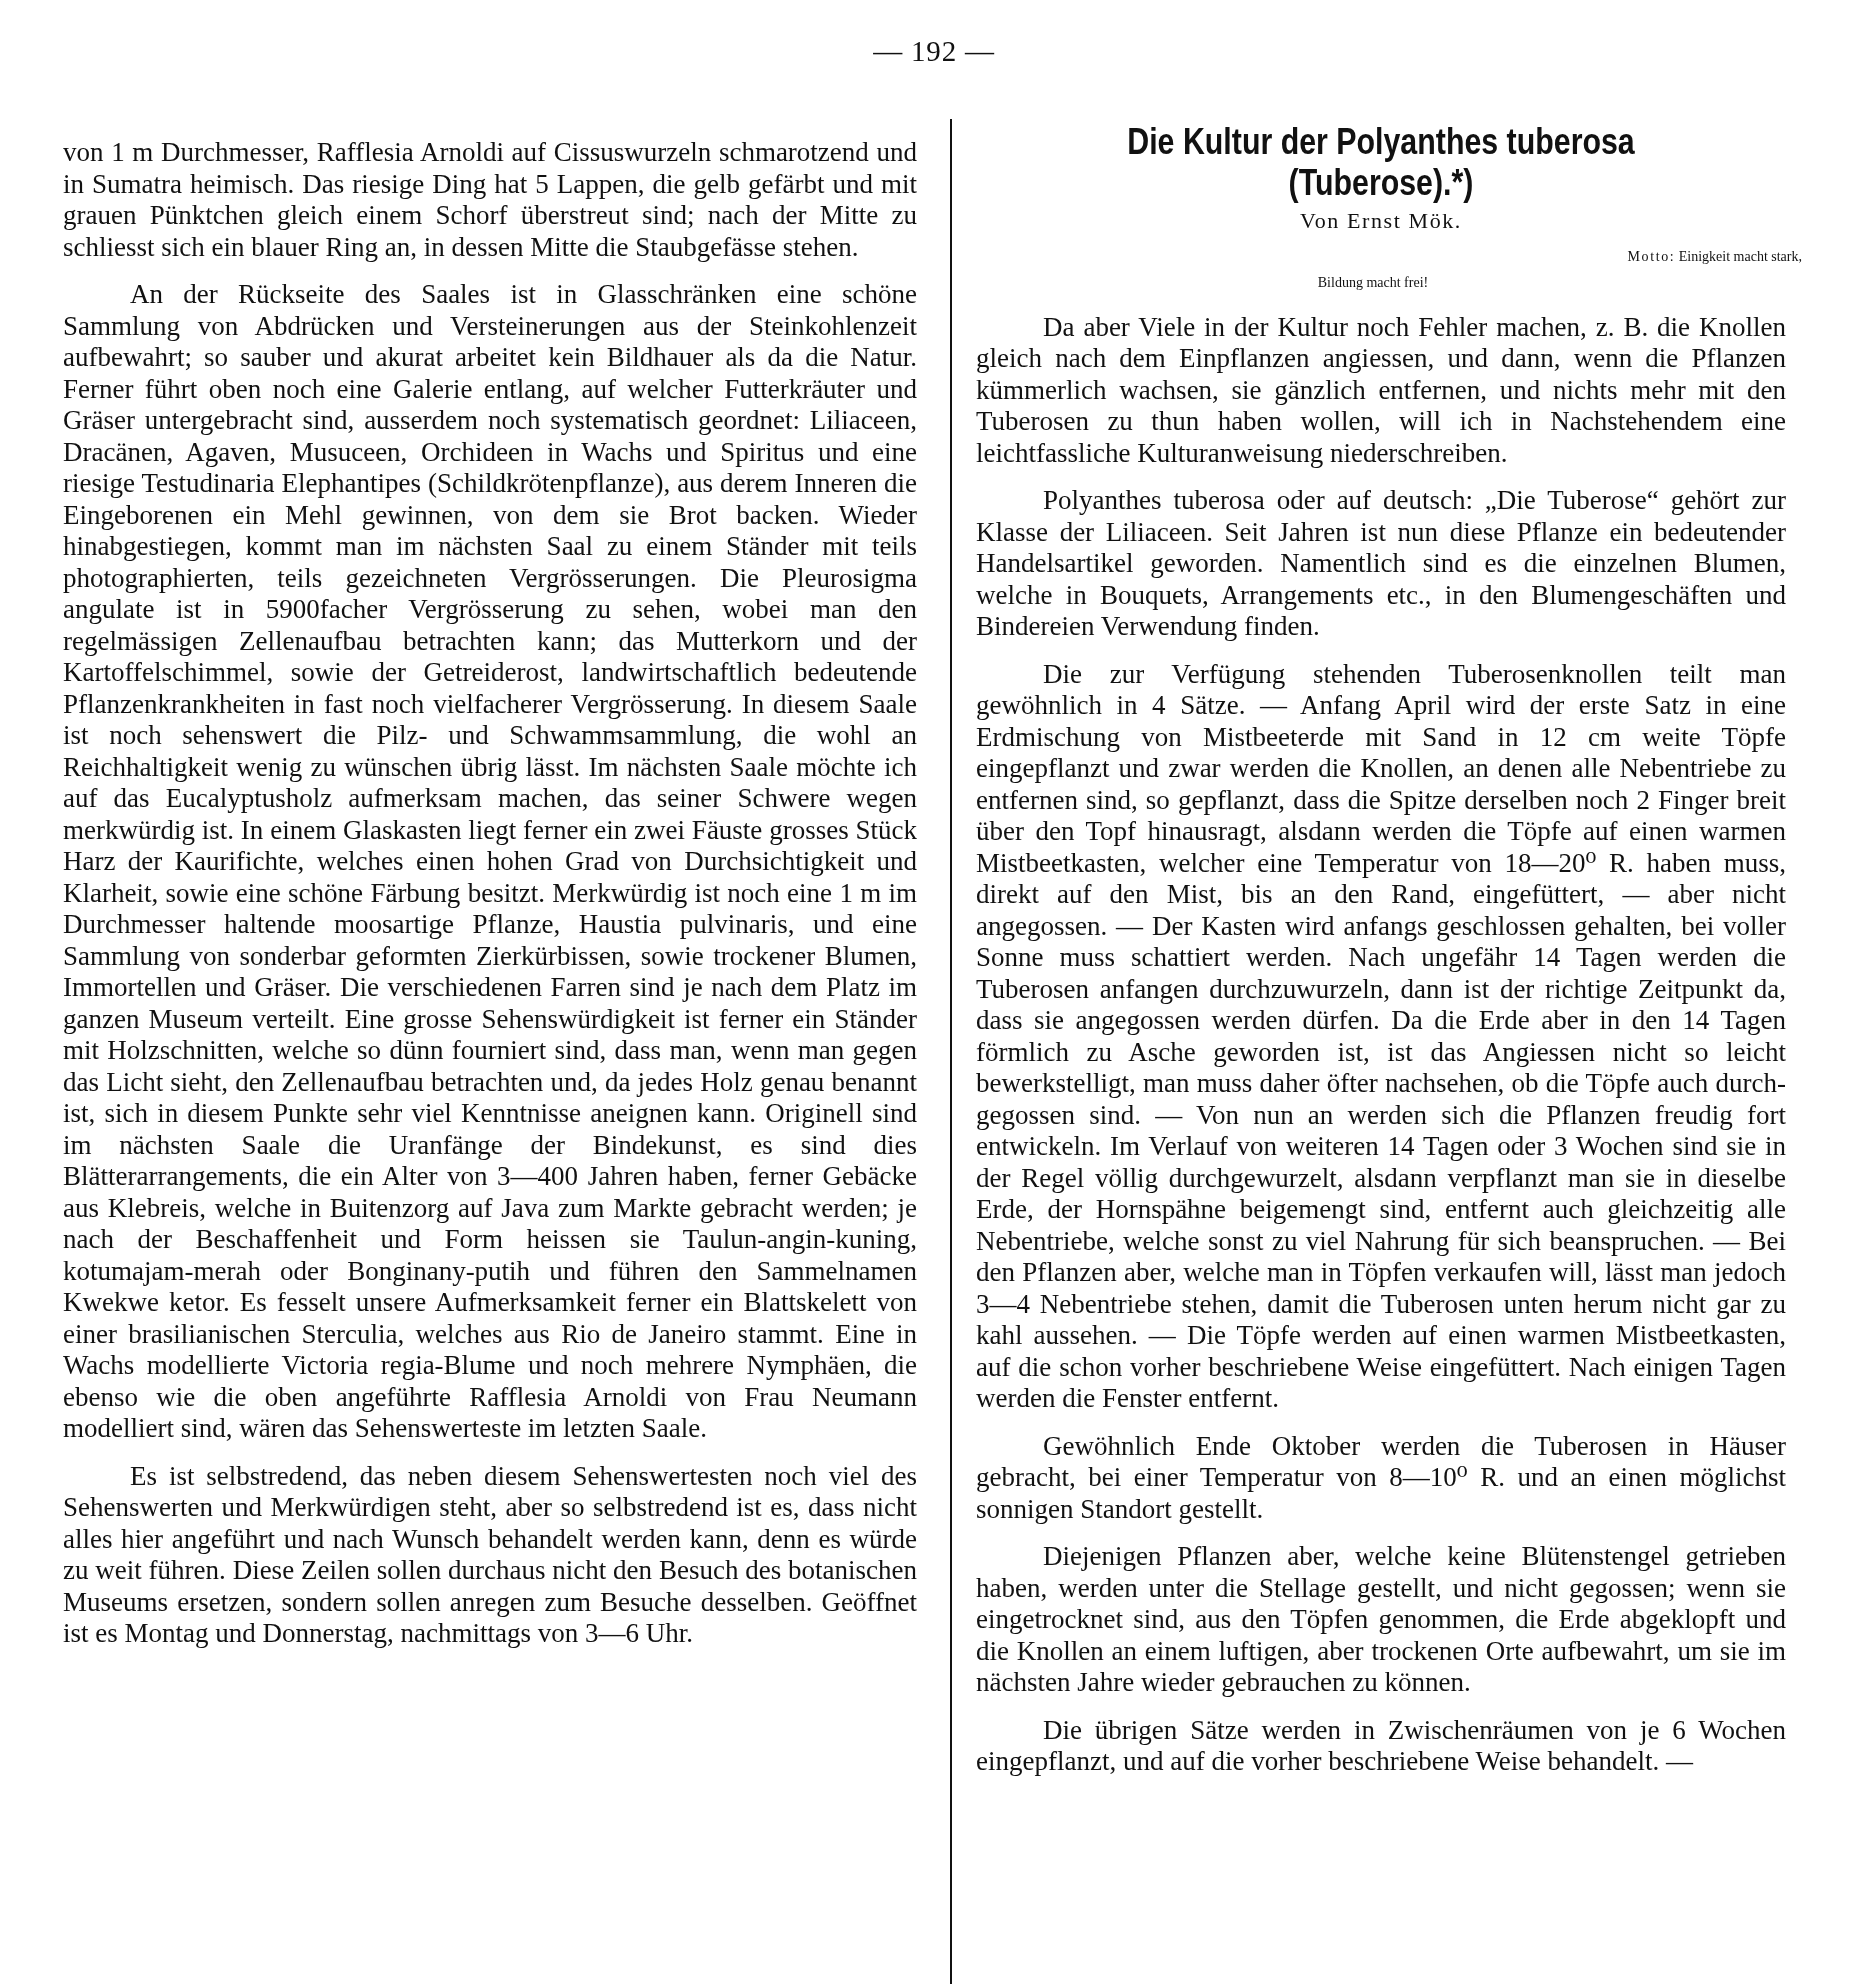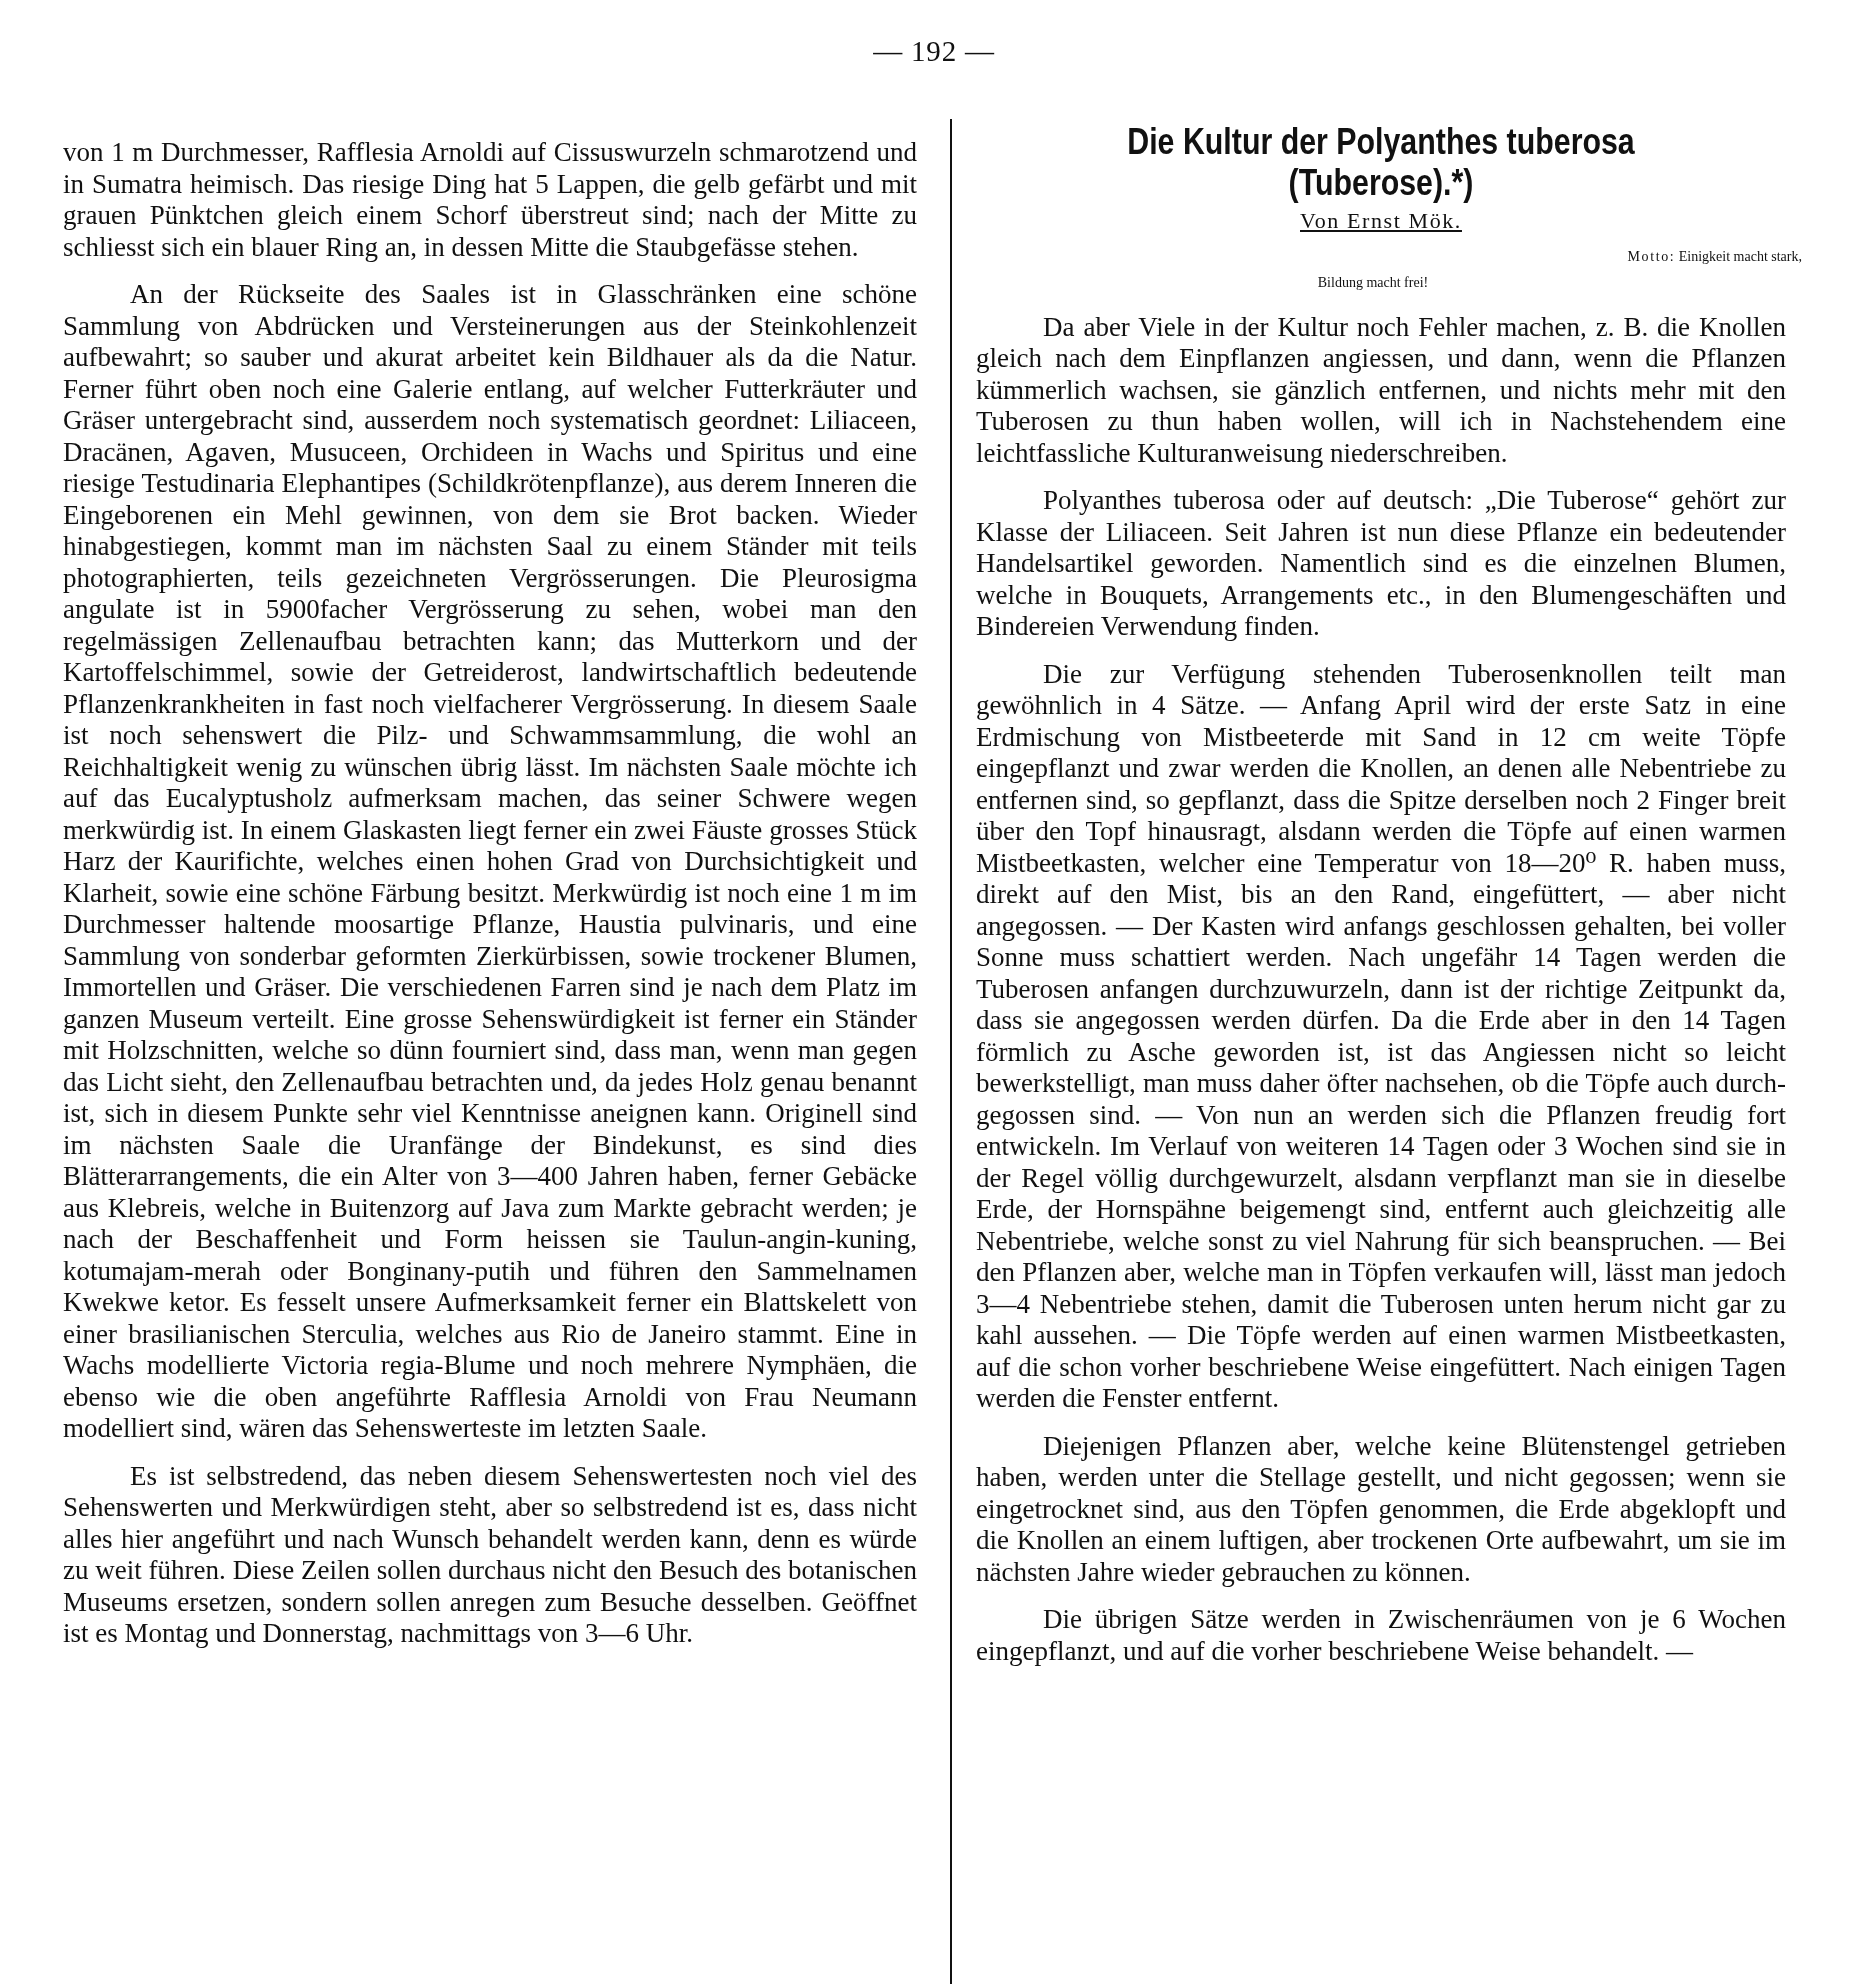--- a/index.html
+++ b/index.html
@@ -22,21 +22,21 @@
     .col p { margin: 16px; text-indent: 0; }
     .col p.indent { text-indent: 67px; }
     .column-rule {
       position: absolute; left: 950px; top: 119px; width: 1.6px; height: 2126px; background: #111111;
     }
     .article-title {
       font-family: "Liberation Sans", "DejaVu Sans", sans-serif;
       font-weight: bold; font-size: 37px; line-height: 41px;
       text-align: center; margin: 0; transform: scaleX(0.82); transform-origin: center;
     }
-    .byline { text-align: center; font-size: 22px; line-height: 32px; letter-spacing: 1.6px; margin: 1.6px 0 7.1px 0; text-decoration: underline; }
+    .byline { text-align: center; font-size: 22px; line-height: 32px; letter-spacing: 1.6px; margin: 1.6px 0 7.1px 0; }
     .motto { text-align: right; font-size: 14px; line-height: 26px; padding-right: 0; }
     .motto .motto-2 { display: block; padding-right: 16px; text-align: center; }
     .motto-label { letter-spacing: 1.6px; }
   </style>
 </head>
 <body>
 
 <div class="page-number">— 192 —</div>
 
 <div class="column-rule"></div>
@@ -54,16 +54,17 @@
   </h1>
   <div class="byline">Von Ernst Mök.</div>
   <div class="motto">
     <span class="motto-label">Motto:</span>
     <span>Einigkeit macht stark,</span>
     <span class="motto-2">Bildung macht frei!</span>
   </div>
   <p class="indent">Da aber Viele in der Kultur noch Fehler machen, z. B. die Knollen gleich nach dem Einpflanzen an­giessen, und dann, wenn die Pflanzen kümmerlich wachsen, sie gänzlich entfernen, und nichts mehr mit den Tuberosen zu thun haben wollen, will ich in Nach­stehendem eine leichtfassliche Kulturanweisung nieder­schreiben.</p>
   <p class="indent">Polyanthes tuberosa oder auf deutsch: „Die Tuberose“ gehört zur Klasse der Liliaceen. Seit Jahren ist nun diese Pflanze ein bedeutender Handels­artikel geworden. Namentlich sind es die einzelnen Blumen, welche in Bouquets, Arrangements etc., in den Blumengeschäften und Bindereien Verwendung finden.</p>
   <p class="indent">Die zur Verfügung stehenden Tuberosenknollen teilt man gewöhnlich in 4 Sätze. — Anfang April wird der erste Satz in eine Erdmischung von Mistbeeterde mit Sand in 12 cm weite Töpfe eingepflanzt und zwar werden die Knollen, an denen alle Nebentriebe zu ent­fernen sind, so gepflanzt, dass die Spitze derselben noch 2 Finger breit über den Topf hinausragt, alsdann werden die Töpfe auf einen warmen Mistbeetkasten, welcher eine Temperatur von 18—20⁰ R. haben muss, direkt auf den Mist, bis an den Rand, eingefüttert, — aber nicht angegossen. — Der Kasten wird anfangs ge­schlossen gehalten, bei voller Sonne muss schattiert werden. Nach ungefähr 14 Tagen werden die Tuberosen anfangen durchzuwurzeln, dann ist der richtige Zeitpunkt da, dass sie angegossen werden dürfen. Da die Erde aber in den 14 Tagen förmlich zu Asche geworden ist, ist das Angiessen nicht so leicht bewerkstelligt, man muss daher öfter nachsehen, ob die Töpfe auch durch­gegossen sind. — Von nun an werden sich die Pflanzen freudig fort entwickeln. Im Verlauf von weiteren 14 Tagen oder 3 Wochen sind sie in der Regel völlig durchgewurzelt, alsdann verpflanzt man sie in dieselbe Erde, der Hornspähne beigemengt sind, entfernt auch gleichzeitig alle Nebentriebe, welche sonst zu viel Nahrung für sich beanspruchen. — Bei den Pflanzen aber, welche man in Töpfen verkaufen will, lässt man jedoch 3—4 Nebentriebe stehen, damit die Tuberosen unten herum nicht gar zu kahl aussehen. — Die Töpfe werden auf einen warmen Mistbeetkasten, auf die schon vorher beschriebene Weise eingefüttert. Nach einigen Tagen werden die Fenster entfernt.</p>
+  <p class="indent">Gewöhnlich Ende Oktober werden die Tuberosen in Häuser gebracht, bei einer Temperatur von 8—10⁰ R. und an einen möglichst sonnigen Standort gestellt.</p>
   <p class="indent">Diejenigen Pflanzen aber, welche keine Blütenstengel getrieben haben, werden unter die Stellage gestellt, und nicht gegossen; wenn sie eingetrocknet sind, aus den Töpfen genommen, die Erde abgeklopft und die Knollen an einem luftigen, aber trockenen Orte aufbewahrt, um sie im nächsten Jahre wieder gebrauchen zu können.</p>
   <p class="indent">Die übrigen Sätze werden in Zwischenräumen von je 6 Wochen eingepflanzt, und auf die vorher be­schriebene Weise behandelt. —</p>
 </div>
 
 
 </body></html>

